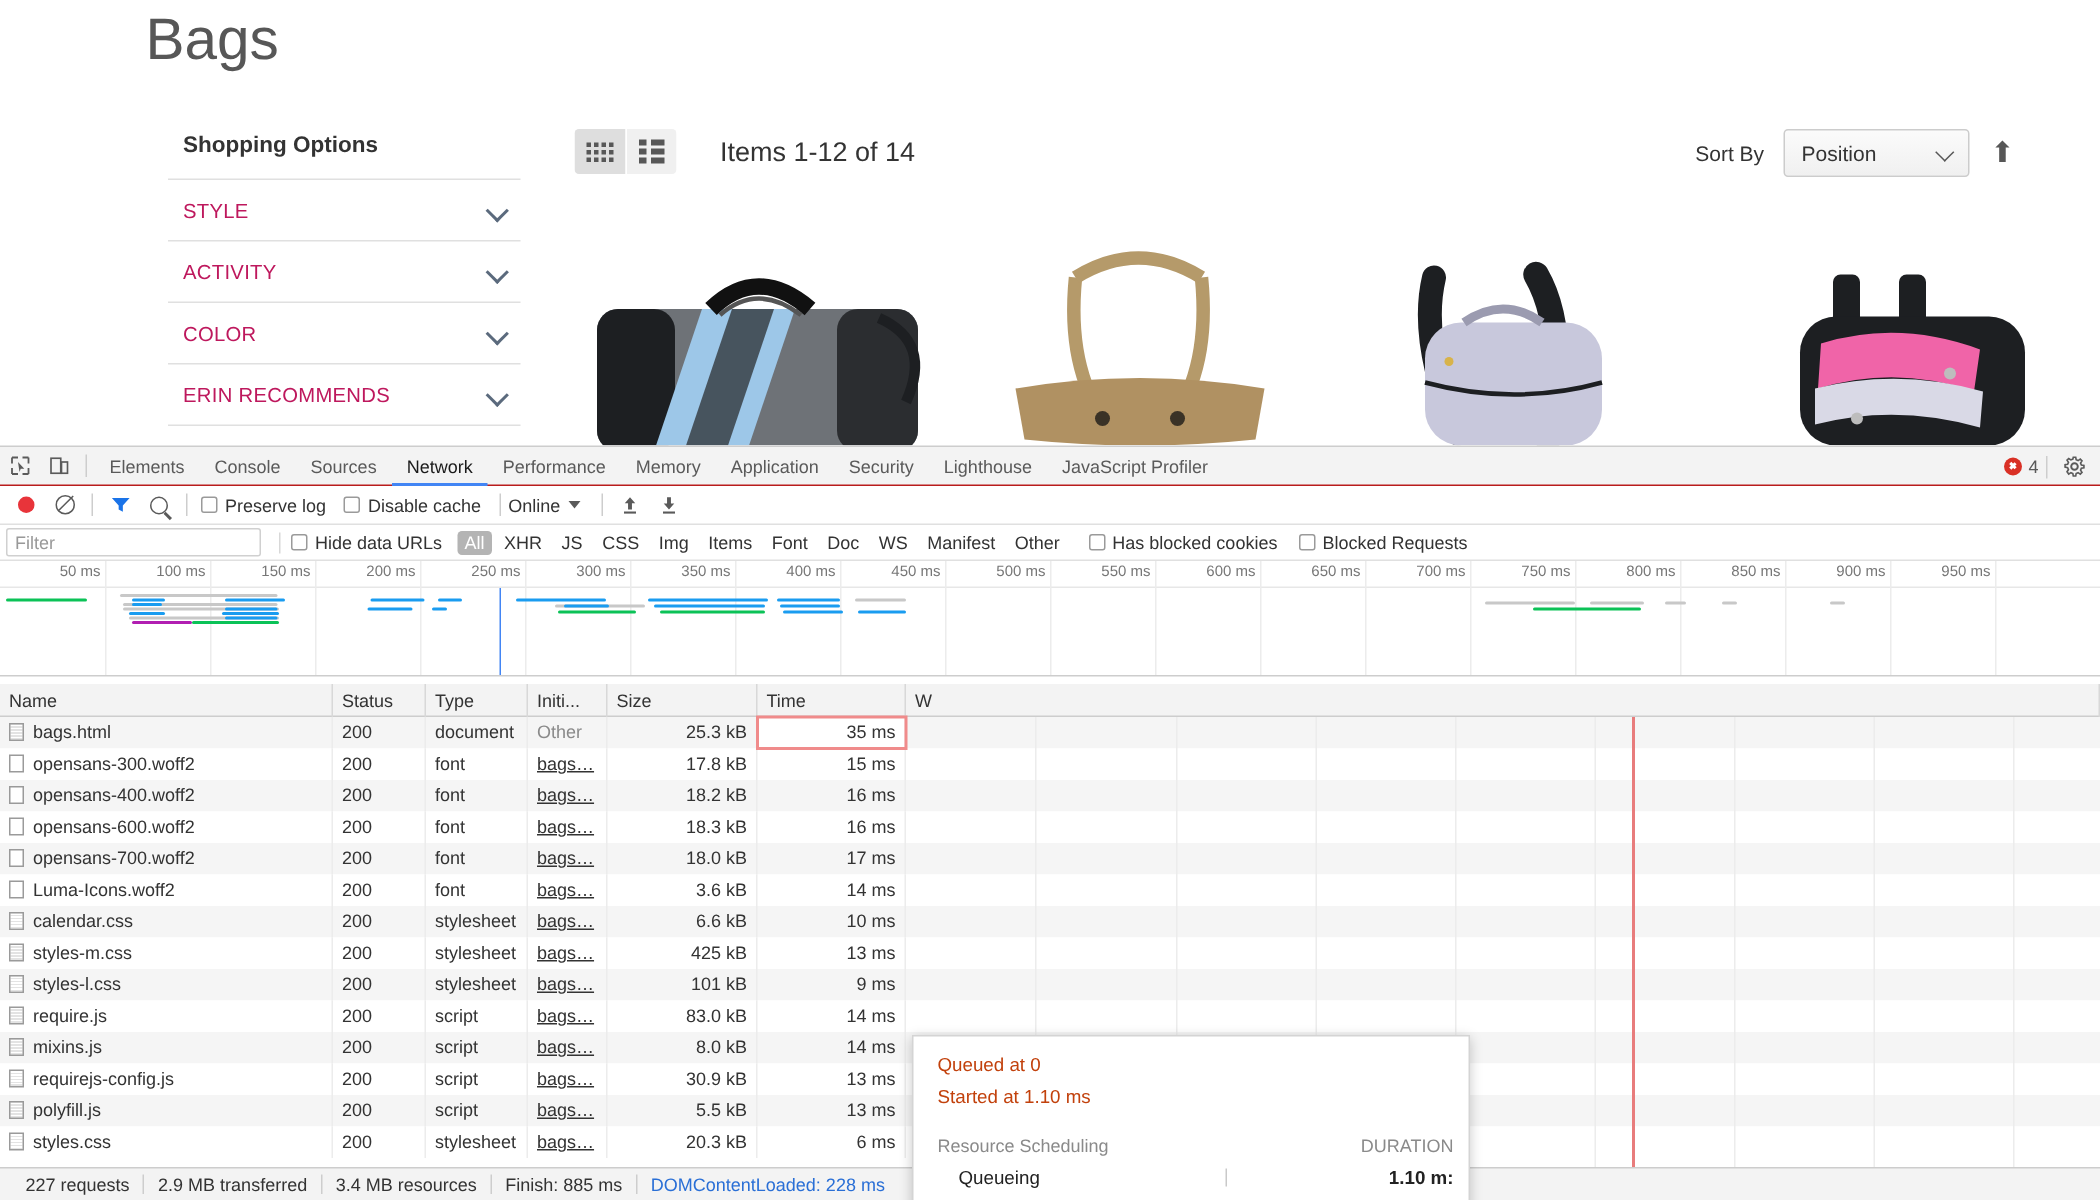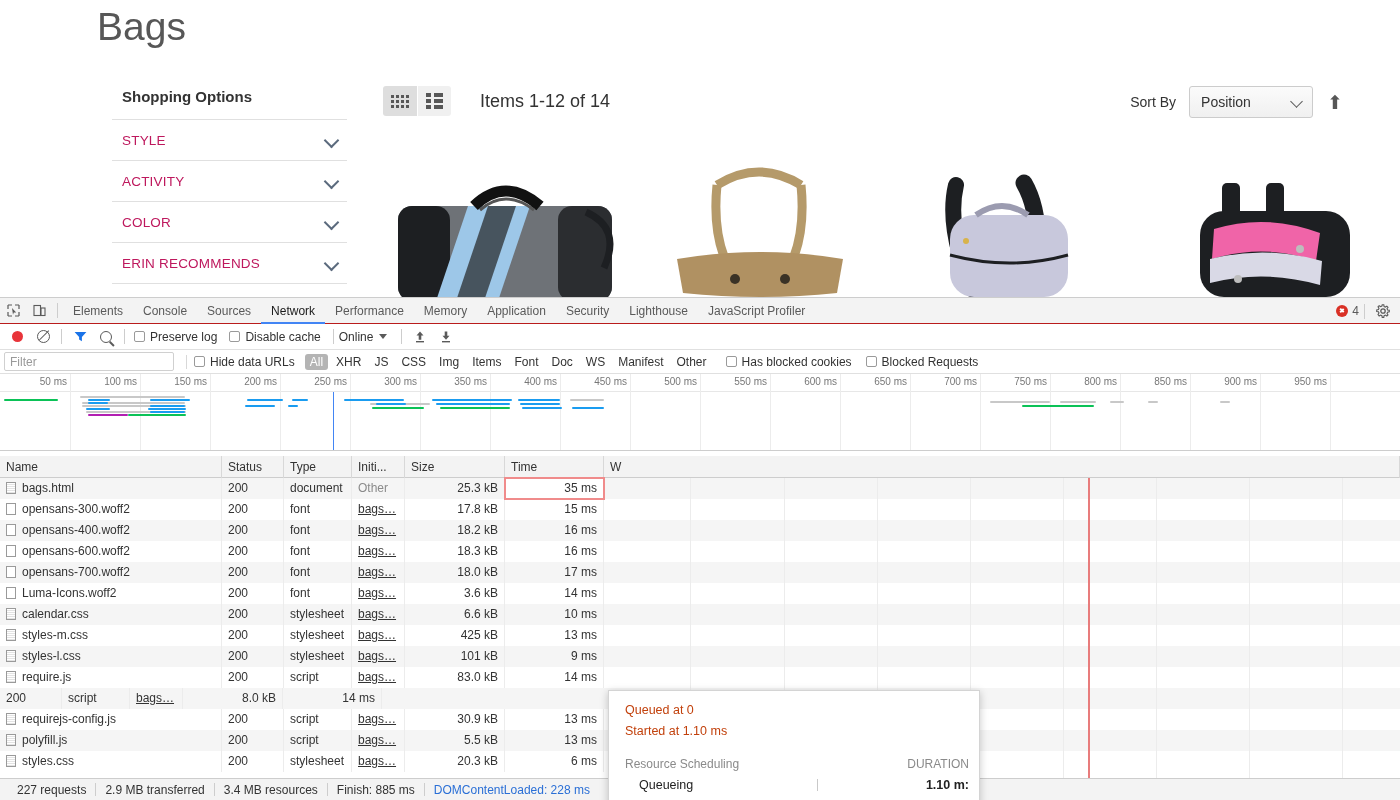--- a/index.html
+++ b/index.html
@@ -598,20 +598,21 @@
         <div class="tr even">
           <div class="td" style="width:222px"><span class="doc-ic filled"></span><span>require.js</span></div>
           <div class="td" style="width:62px">200</div>
           <div class="td" style="width:68px">script</div>
           <div class="td" style="width:53px"><span class="init-link">bags…</span></div>
           <div class="td num" style="width:100px">83.0 kB</div>
           <div class="td num" style="width:99px">14 ms</div>
           <div class="td" style="flex:1;border-right:none"></div>
         </div>
         <div class="tr odd">
+          <div class="td" style="width:222px"><span class="doc-ic filled"></span><span>mixins.js</span></div>
           <div class="td" style="width:62px">200</div>
           <div class="td" style="width:68px">script</div>
           <div class="td" style="width:53px"><span class="init-link">bags…</span></div>
           <div class="td num" style="width:100px">8.0 kB</div>
           <div class="td num" style="width:99px">14 ms</div>
           <div class="td" style="flex:1;border-right:none"></div>
         </div>
         <div class="tr even">
           <div class="td" style="width:222px"><span class="doc-ic filled"></span><span>requirejs-config.js</span></div>
           <div class="td" style="width:62px">200</div>

